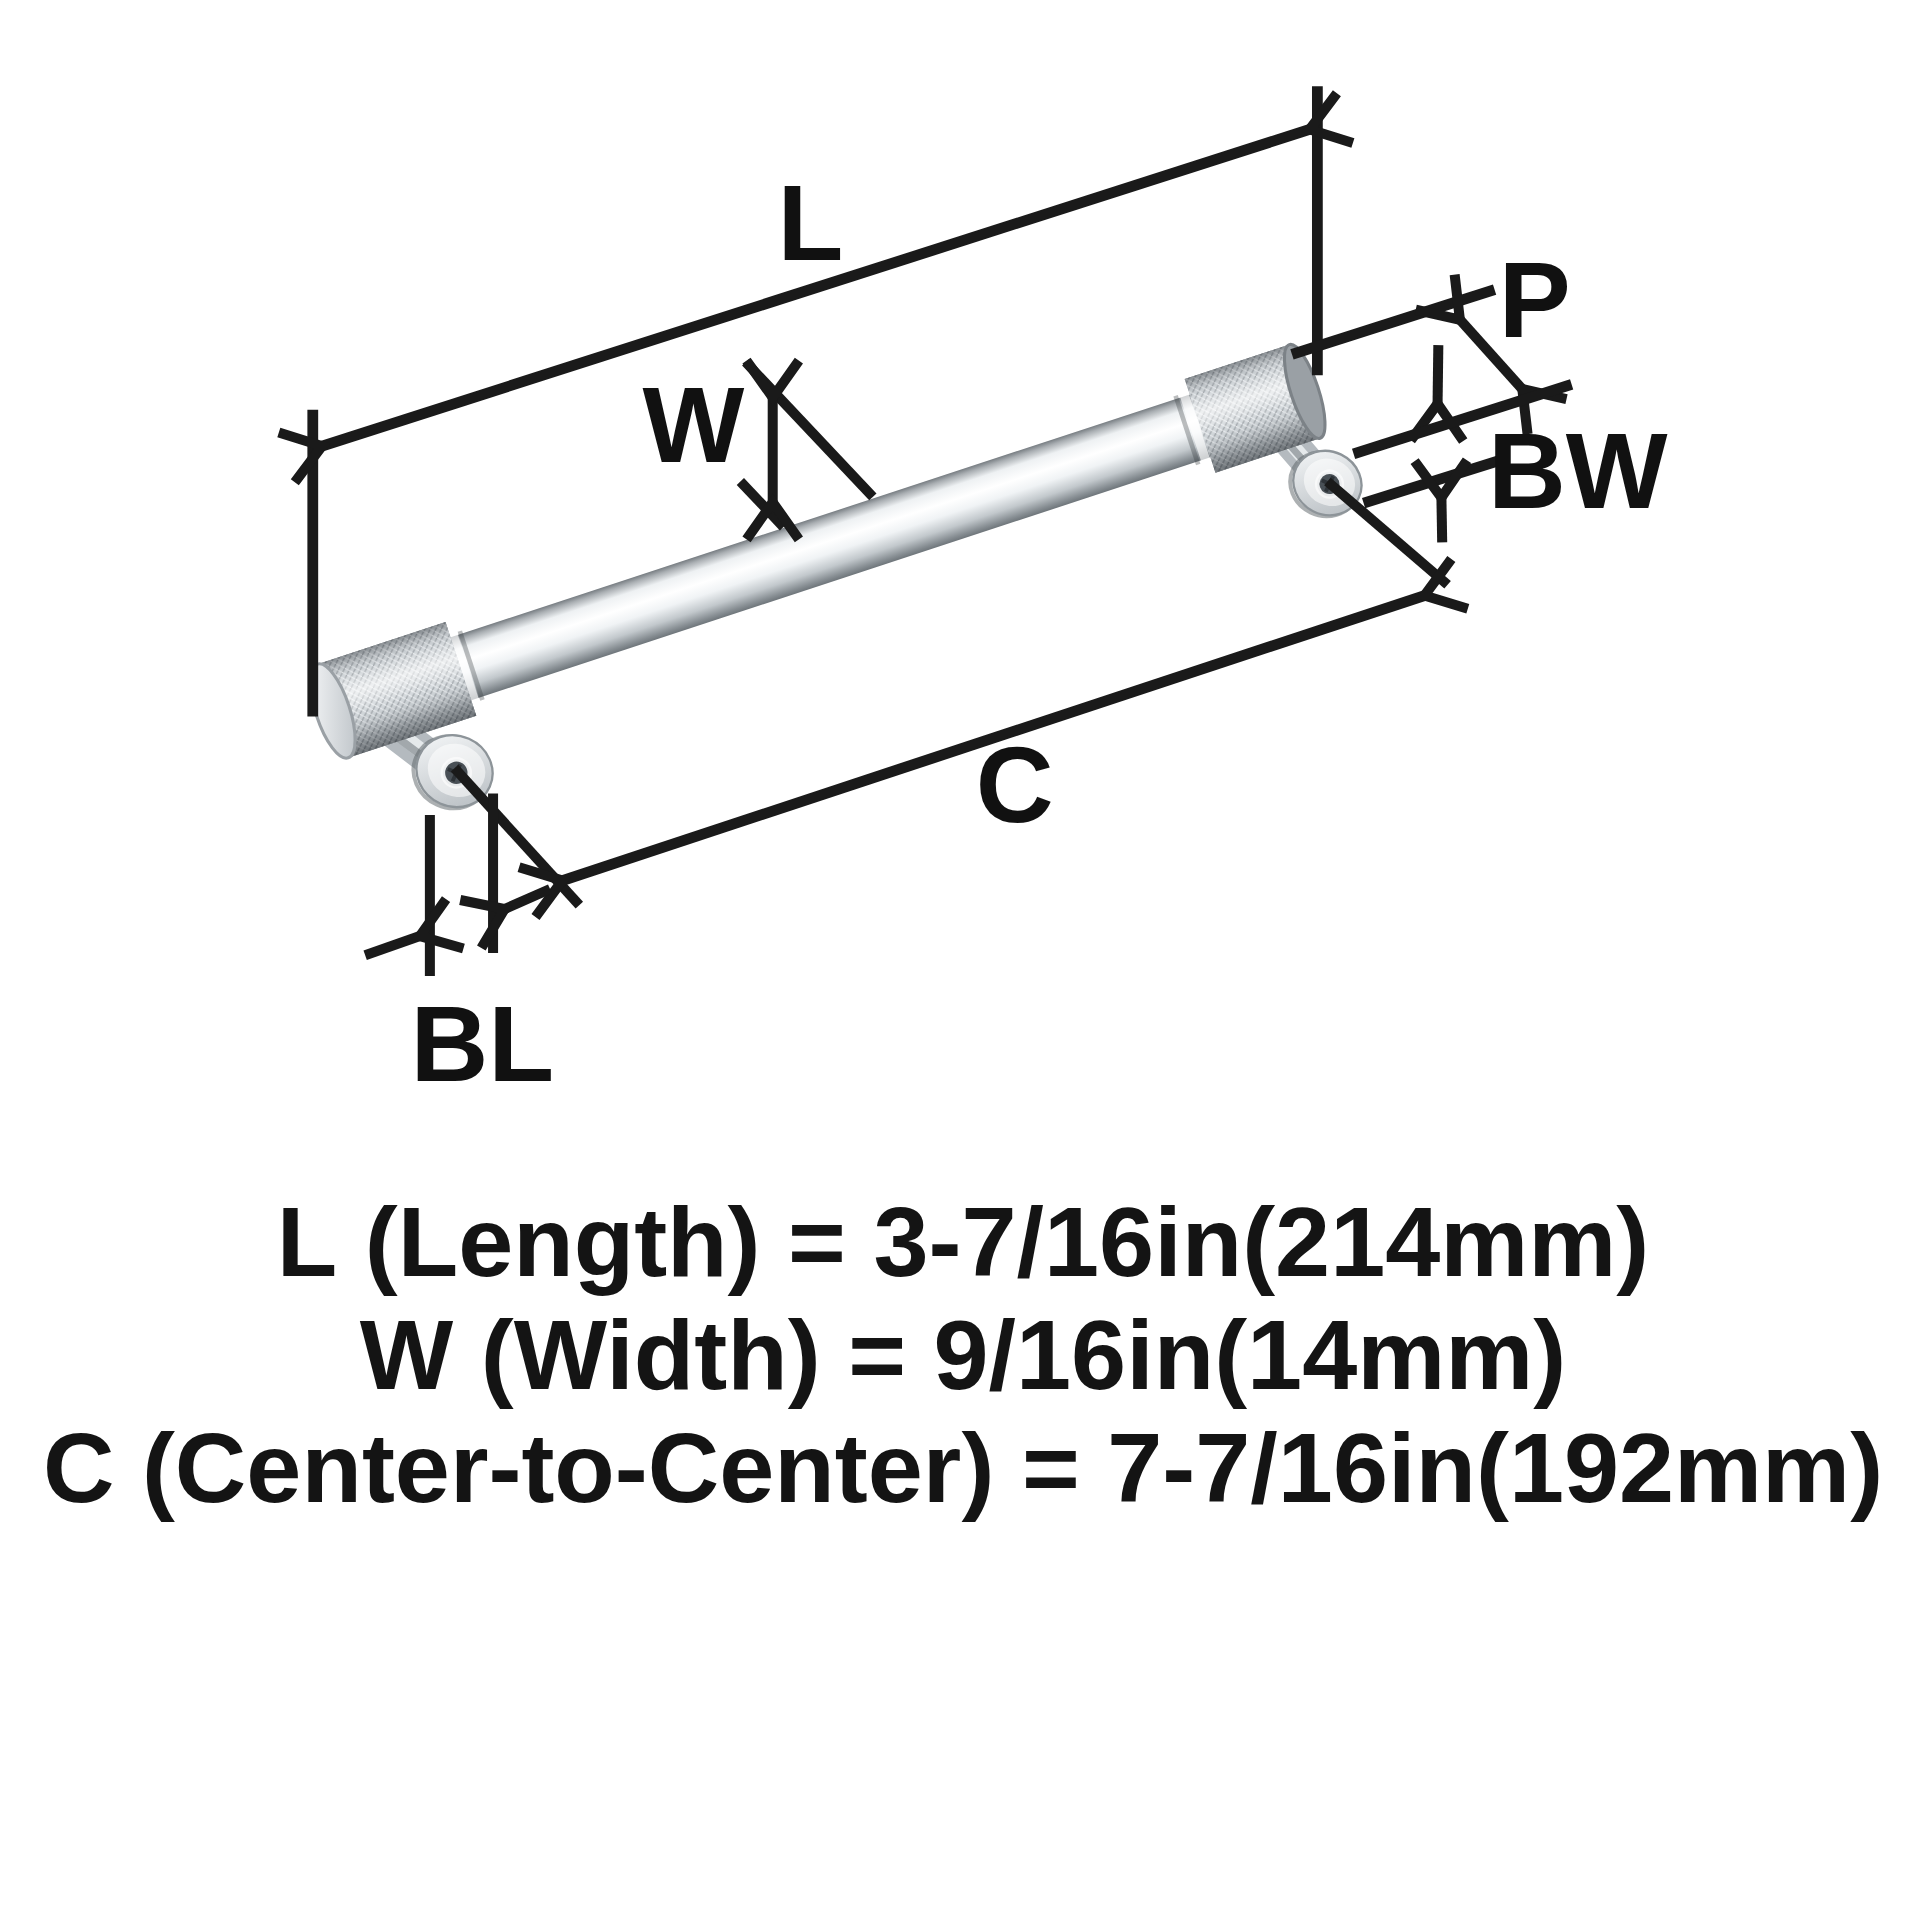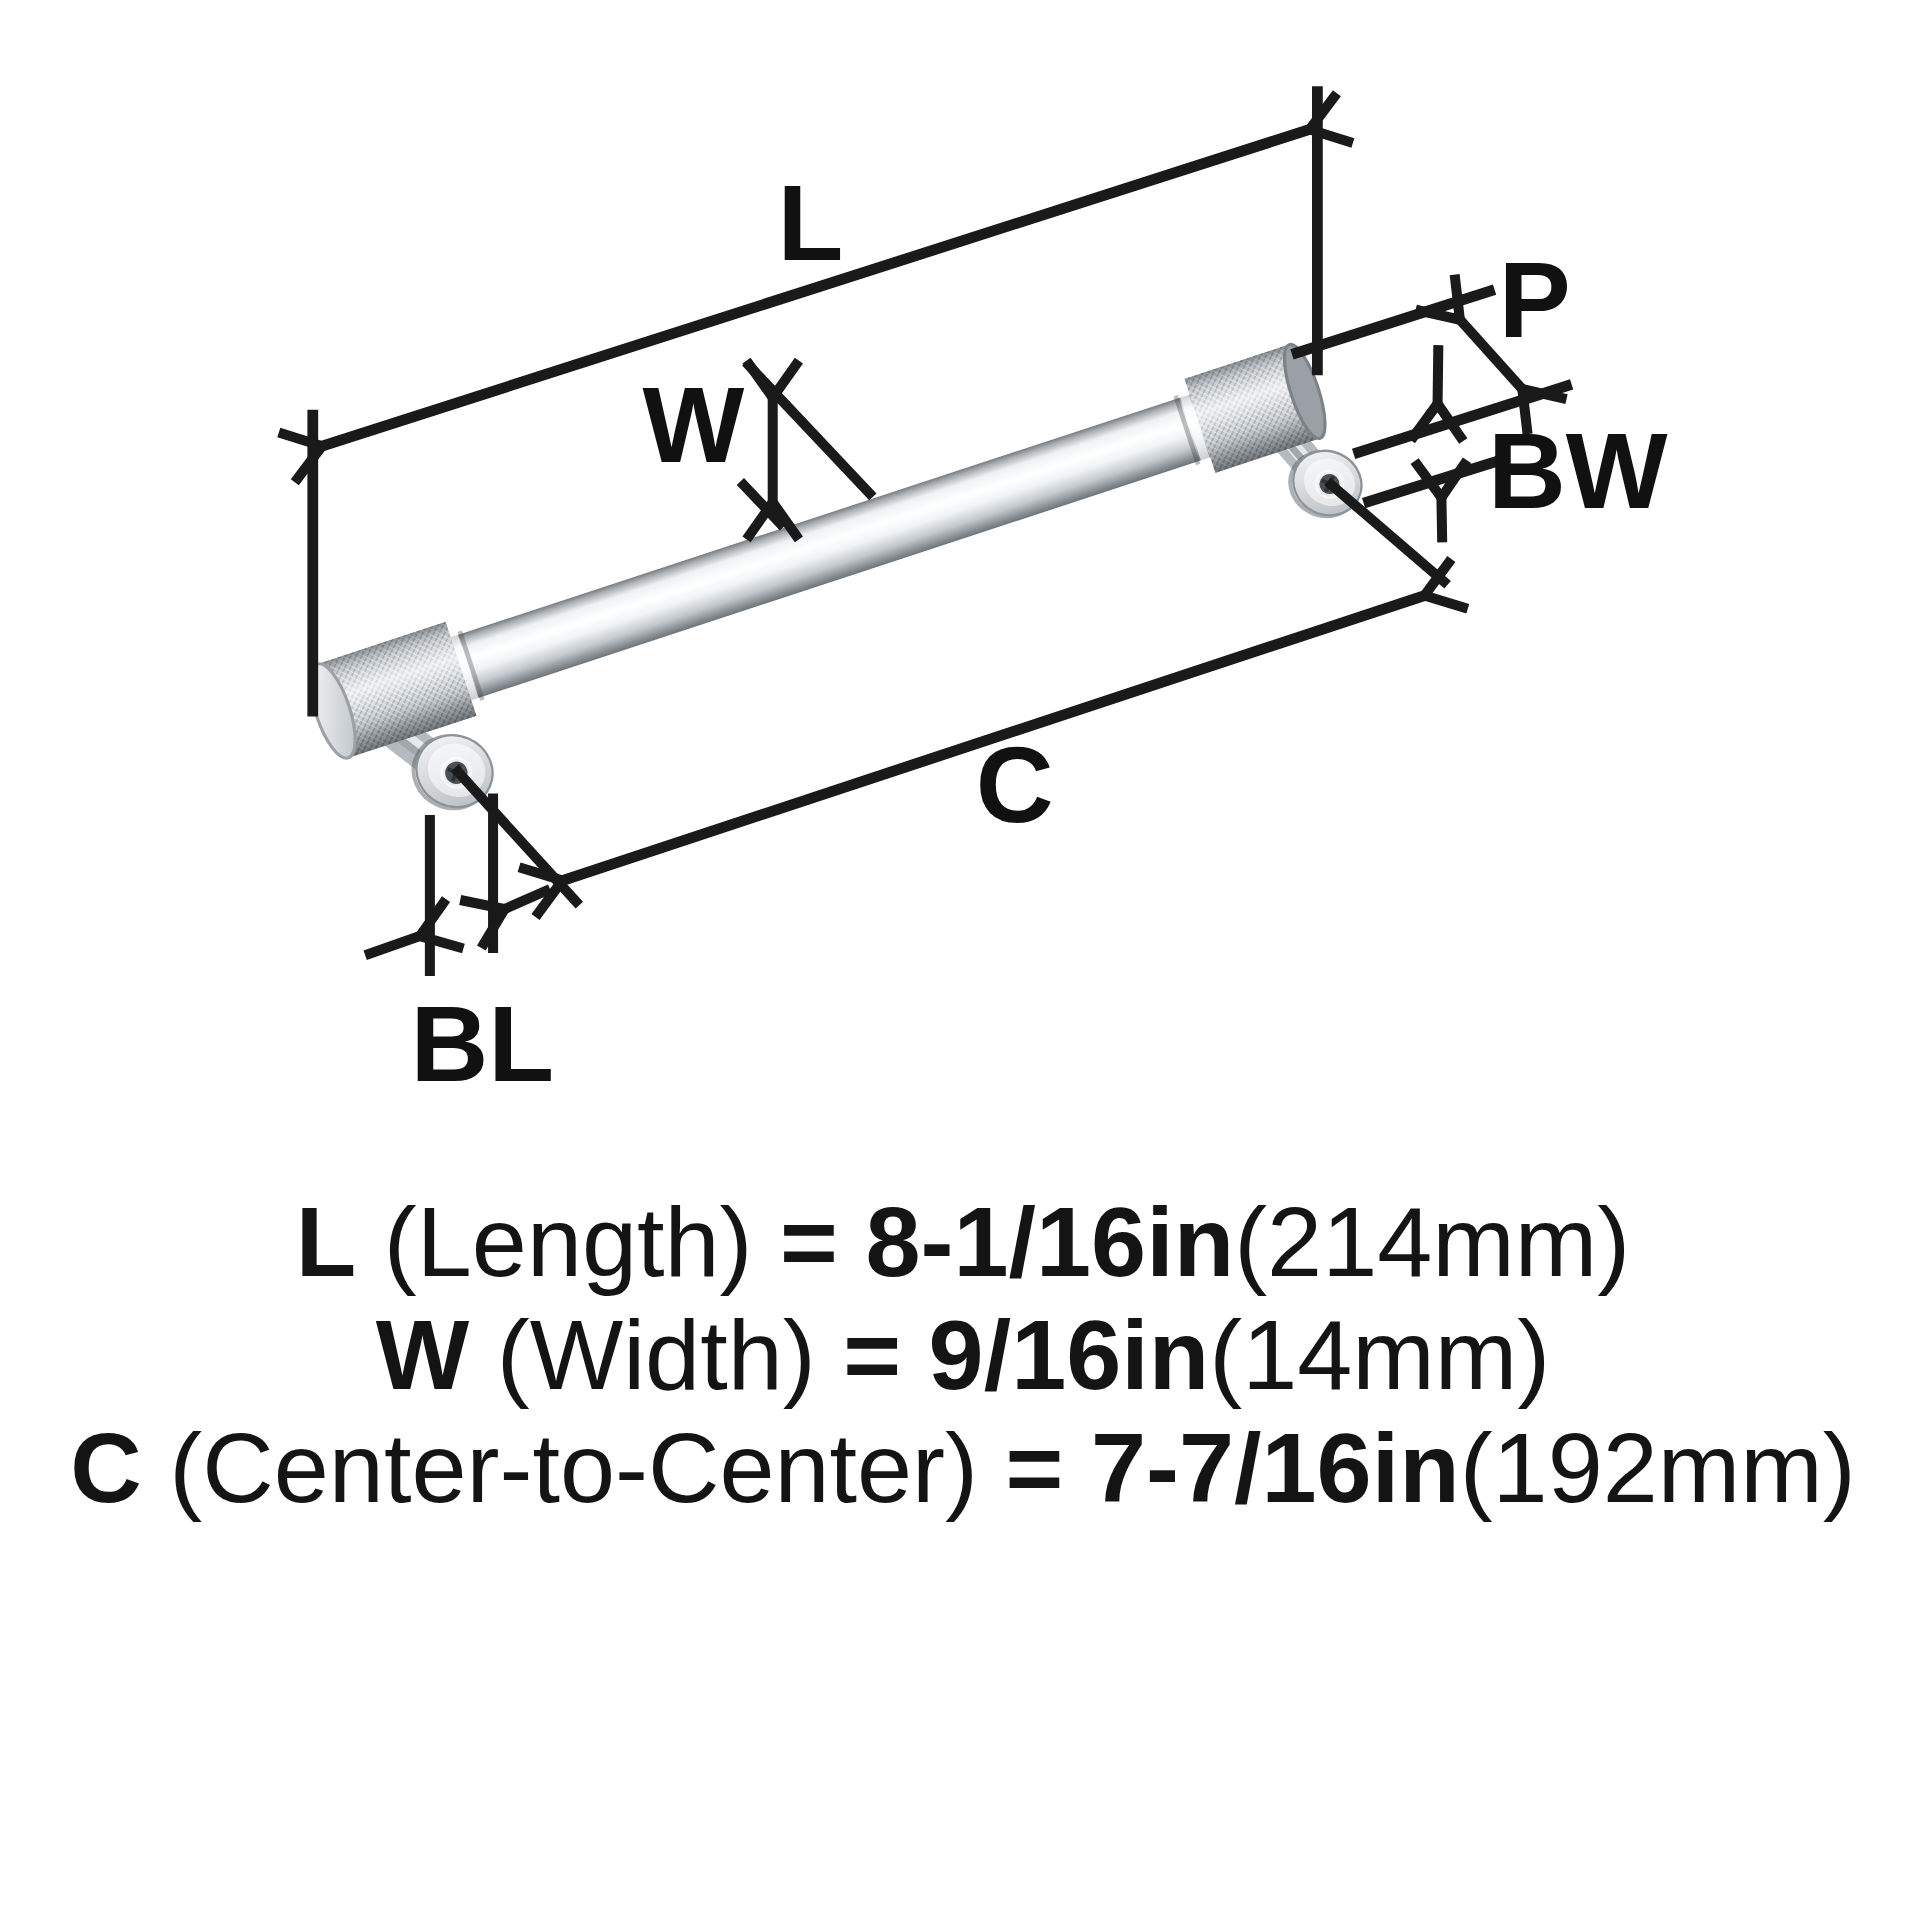--- a/index.html
+++ b/index.html
@@ -7,21 +7,21 @@
     position:relative;width:1926px;height:1926px;background:#ffffff;overflow:hidden;
     font-family:"Liberation Sans", sans-serif;color:#1a1a1a;
   }
   .diagram-svg{position:absolute;left:0;top:0;}
   .dim-label{font-family:"Liberation Sans", sans-serif;font-weight:700;fill:#111111;}
   .legend{
     position:absolute;left:0;top:1185px;width:1926px;text-align:center;
     font-size:99px;line-height:113px;letter-spacing:0px;color:#141414;white-space:nowrap;
   }
   .legend .b{font-weight:700;}
-  .legend .r{font-weight:400;margin-top:12px;}
+  .legend .r{font-weight:700;margin-top:12px;}
 </style>
 </head>
 <body>
 
 <div class="canvas">
 
   <svg class="diagram-svg" width="1926" height="1926" viewBox="0 0 2500 2500">
     <defs>
       <linearGradient id="barGrad" x1="0" y1="0" x2="0" y2="1">
         <stop offset="0" stop-color="#777d82"></stop>
@@ -163,21 +163,21 @@
       <line x1="474" y1="1240" x2="545" y2="1215" stroke-width="13" marker-end="url(#arr)"></line>
       <line x1="714" y1="1154" x2="655" y2="1180" stroke-width="13" marker-end="url(#arr)"></line>
     </g>
     <text class="dim-label" x="626" y="1403" font-size="140" text-anchor="middle">BL</text>
   </svg>
 
   <div class="legend">
     <div><span class="b">L</span>
       <span class="r">(Length)</span>
       <span class="b">=</span>
-      <span class="b">8-1/16in</span><span class="r">(214mm)</span></div>
+      <span class="b">3-7/16in</span><span class="r">(214mm)</span></div>
     <div><span class="b">W</span>
       <span class="r">(Width)</span>
       <span class="b">=</span>
       <span class="b">9/16in</span><span class="r">(14mm)</span></div>
     <div><span class="b">C</span>
       <span class="r">(Center-to-Center)</span>
       <span class="b">=</span>
       <span class="b">7-7/16in</span><span class="r">(192mm)</span></div>
   </div>
 

